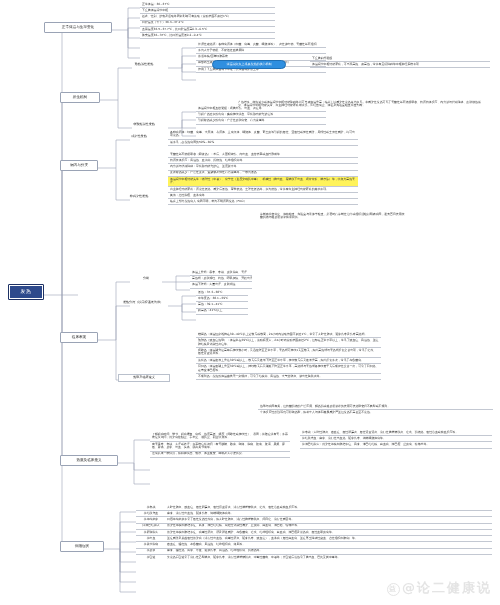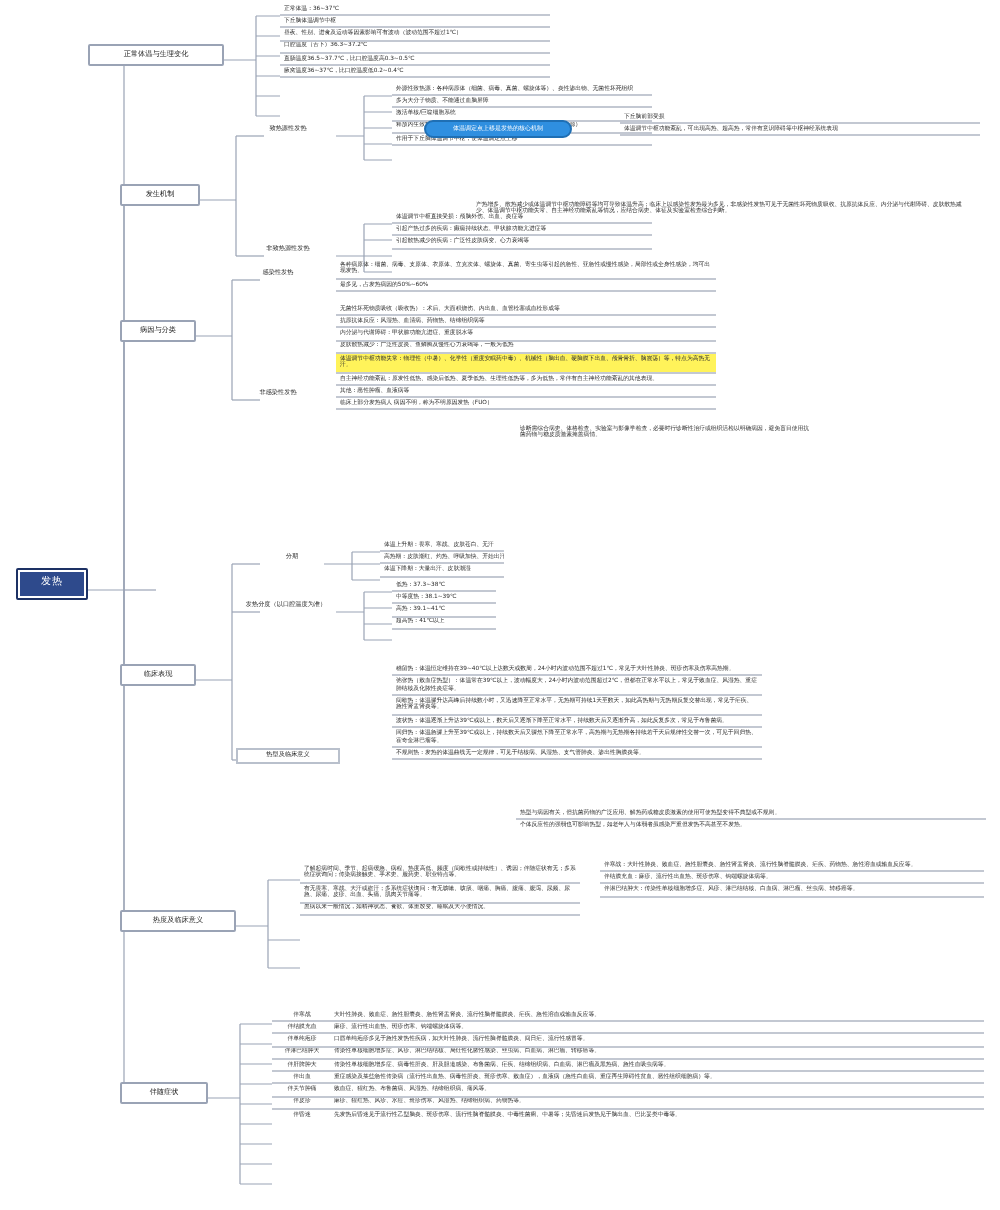--- a/index.html
+++ b/index.html
@@ -245,14 +245,17 @@
     <div class="leaf" style="display:flex;gap:3px;">
       <span style="flex:0 0 26px;text-align:center;">伴皮疹</span>
       <span style="flex:1;">麻疹、猩红热、风疹、水痘、斑疹伤寒、风湿热、结缔组织病、药物热等。</span>
     </div>
     <div class="leaf nb" style="display:flex;gap:3px;">
       <span style="flex:0 0 26px;text-align:center;">伴昏迷</span>
       <span style="flex:1;">先发热后昏迷见于流行性乙型脑炎、斑疹伤寒、流行性脑脊髓膜炎、中毒性菌痢、中暑等；先昏迷后发热见于脑出血、巴比妥类中毒等。</span>
     </div>
   </div>
 
+  <div class="watermark">
+    <span class="wm-badge">益</span><span>@论二健康说</span>
+  </div>
 
 </div>
 
 </body></html>

